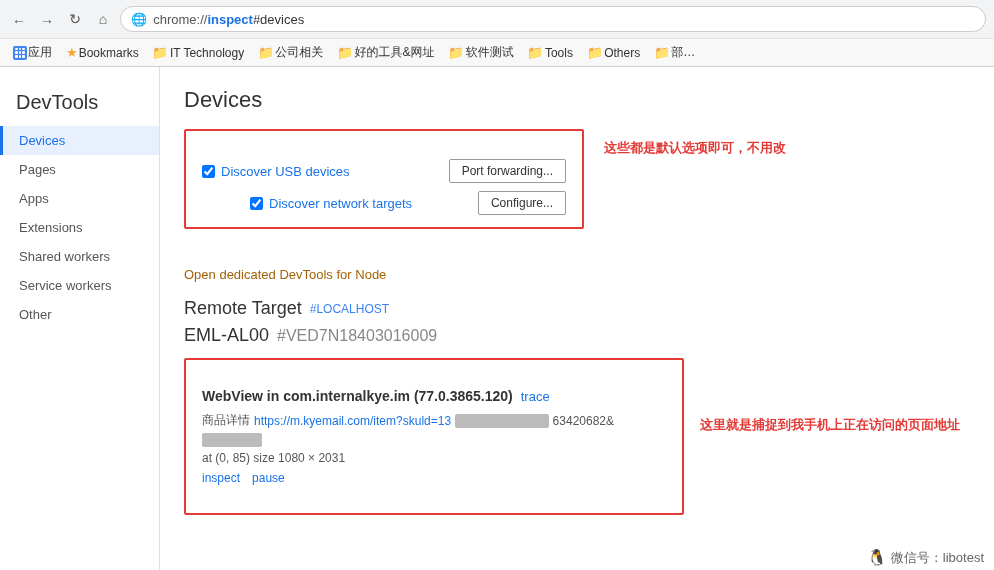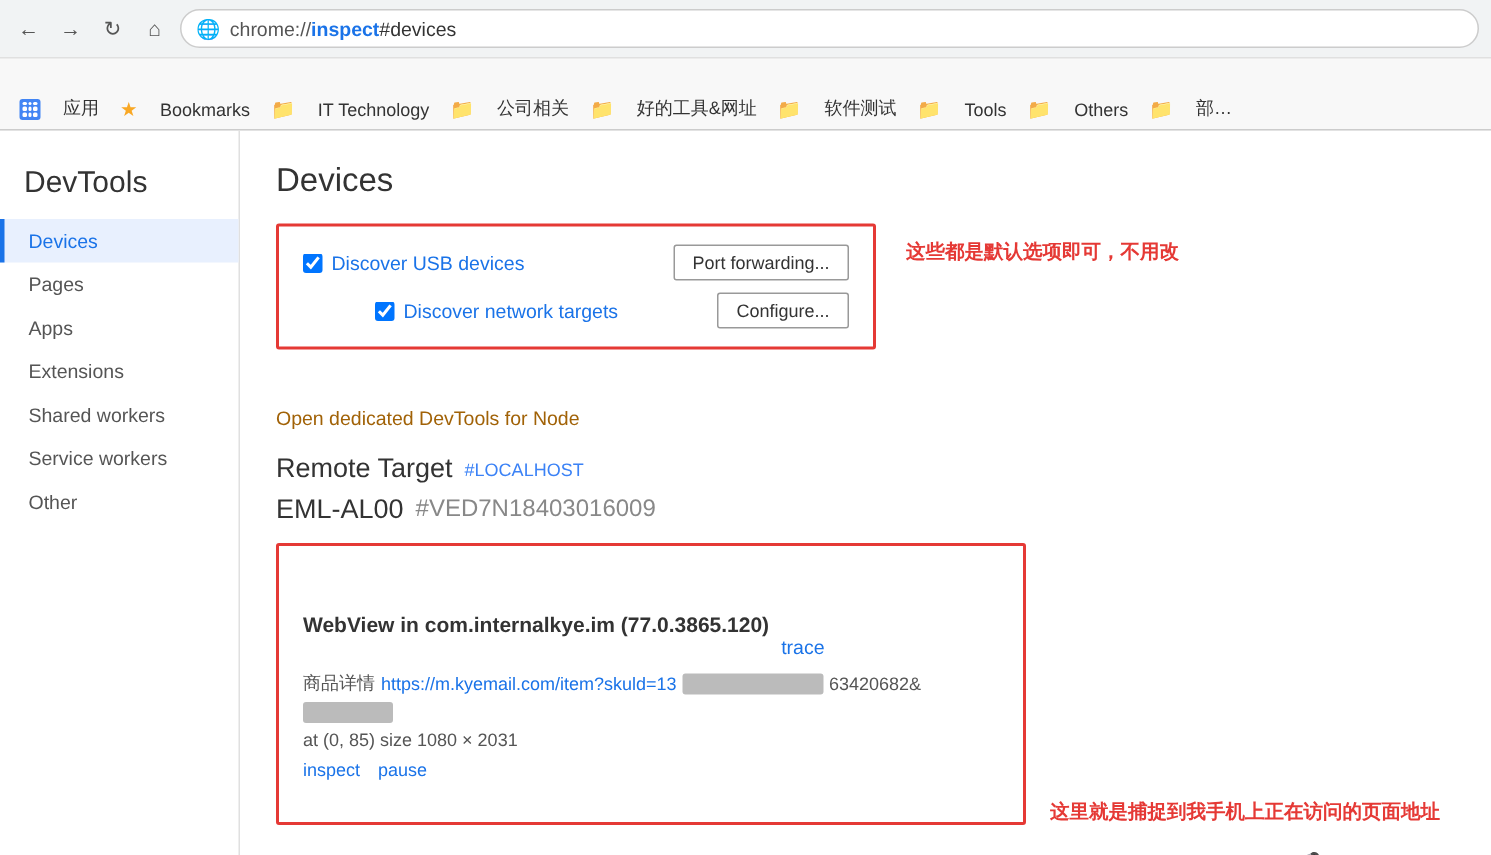--- a/index.html
+++ b/index.html
@@ -8,21 +8,21 @@
     
     .browser-chrome { background: #f1f3f4; border-bottom: 1px solid #ccc; }
     .nav-bar { display: flex; align-items: center; padding: 6px 8px; gap: 6px; background: #f1f3f4; }
     .nav-btn { width: 22px; height: 22px; display: flex; align-items: center; justify-content: center; cursor: pointer; border-radius: 50%; color: #555; border: none; background: transparent; font-size: 14px; }
     .address-bar { flex: 1; height: 26px; background: #fff; border: 1px solid #ccc; border-radius: 13px; display: flex; align-items: center; padding: 0 10px; gap: 6px; font-size: 13px; color: #333; }
     .address-bar .globe-icon { color: #1a73e8; font-size: 13px; }
     .address-bar .url { color: #333; font-size: 13px; }
     .address-bar .url .protocol { color: #555; }
     .address-bar .url .path { color: #1a73e8; font-weight: bold; }
     .bookmarks-bar { display: flex; align-items: center; padding: 3px 8px; gap: 4px; border-top: 1px solid #e0e0e0; font-size: 12px; background: #f8f8f8; overflow: hidden; }
-    .bk-item { display: flex; align-items: center; gap: 15px; padding: 2px 5px; cursor: pointer; border-radius: 3px; white-space: nowrap; color: #333; margin-top: 20px; }
+    .bk-item { display: flex; align-items: center; gap: 1px; padding: 2px 5px; cursor: pointer; border-radius: 3px; white-space: nowrap; color: #333; }
     .bk-icon { width: 14px; height: 14px; display: inline-block; }
     .bk-apps-icon { background: #4285f4; border-radius: 2px; display: grid; grid-template-columns: 1fr 1fr 1fr; gap: 1px; padding: 2px; }
     .bk-apps-icon span { background: #fff; border-radius: 1px; }
     .folder-icon { display: inline-block; font-size: 13px; }
     .star-icon { color: #f9a825; font-size: 13px; }
 
     
     .content-area { display: flex; height: calc(570px - 60px); }
 
     
@@ -33,36 +33,36 @@
 
     
     .main { flex: 1; padding: 20px 24px; overflow-y: auto; position: relative; }
     .main-title { font-size: 22px; font-weight: 400; color: #333; margin-bottom: 16px; }
 
     
     .red-box { border: 2px solid #e53935; border-radius: 2px; padding: 12px 16px; margin-bottom: 20px; display: inline-block; min-width: 400px; }
     .checkbox-label { color: #1a73e8; font-size: 13px; }
     .btn-outline { border: 1px solid #999; background: #fff; padding: 4px 12px; font-size: 12px; cursor: pointer; border-radius: 2px; color: #333; white-space: nowrap; margin-left: 8px; }
 
-    .checkbox-row-wrapper { display: flex; align-items: center; justify-content: space-between; }
+    .checkbox-row-wrapper { display: flex; align-items: center; justify-content: space-between; margin-top: 16px; }
     .left-checkbox { display: flex; align-items: center; gap: 6px; }
 
     .open-devtools-link { color: #a16207; font-size: 13px; margin-top: 8px; cursor: pointer; display: inline-block; }
 
     
     .remote-target-title { font-size: 18px; font-weight: 400; color: #333; margin: 16px 0 6px; display: flex; align-items: center; gap: 8px; }
     .localhost-badge { font-size: 12px; color: #3b82f6; font-weight: 400; }
 
     .device-name { font-size: 18px; font-weight: 500; color: #333; display: flex; align-items: center; gap: 8px; margin-bottom: 12px; }
     .device-id { font-size: 16px; color: #888; font-weight: 400; }
 
     
     .webview-box { border: 2px solid #e53935; border-radius: 2px; padding: 28px 16px; max-width: 500px; }
     .webview-title { font-size: 14px; font-weight: bold; color: #333; margin-bottom: 8px; display: flex; align-items: center; gap: 8px; }
-    .trace-link { color: #1a73e8; font-weight: 400; font-size: 13px; cursor: pointer; margin-top: 32px; }
+    .trace-link { color: #1a73e8; font-weight: 400; font-size: 13px; cursor: pointer; }
     .url-row { font-size: 12px; color: #555; margin-bottom: 4px; display: flex; align-items: center; gap: 4px; flex-wrap: wrap; }
     .url-text { color: #1a73e8; cursor: pointer; }
     .url-label { color: #555; }
     .size-row { font-size: 12px; color: #555; margin-bottom: 6px; }
     .action-links { display: flex; gap: 12px; }
     .action-link { color: #1a73e8; font-size: 12px; cursor: pointer; }
 
     
     .annotation-text { position: absolute; color: #e53935; font-size: 14px; font-weight: bold; }
 
@@ -174,21 +174,21 @@
 
     <div style="margin-top: 10px;">
       <span class="open-devtools-link">Open dedicated DevTools for Node</span>
     </div>
 
     <div class="remote-target-title">
       <span>Remote Target</span>
       <span class="localhost-badge">#LOCALHOST</span>
     </div>
 
-    <div style="display: flex; align-items: flex-end; gap: 16px;">
+    <div style="display: flex; align-items: center; gap: 16px;">
       <div>
         <div class="device-name">
           <span>EML-AL00</span>
           <span class="device-id">#VED7N18403016009</span>
         </div>
 
         <div class="webview-box">
           <div class="webview-title">
             <span>WebView in com.internalkye.im (77.0.3865.120)</span>
             <span class="trace-link">trace</span>

